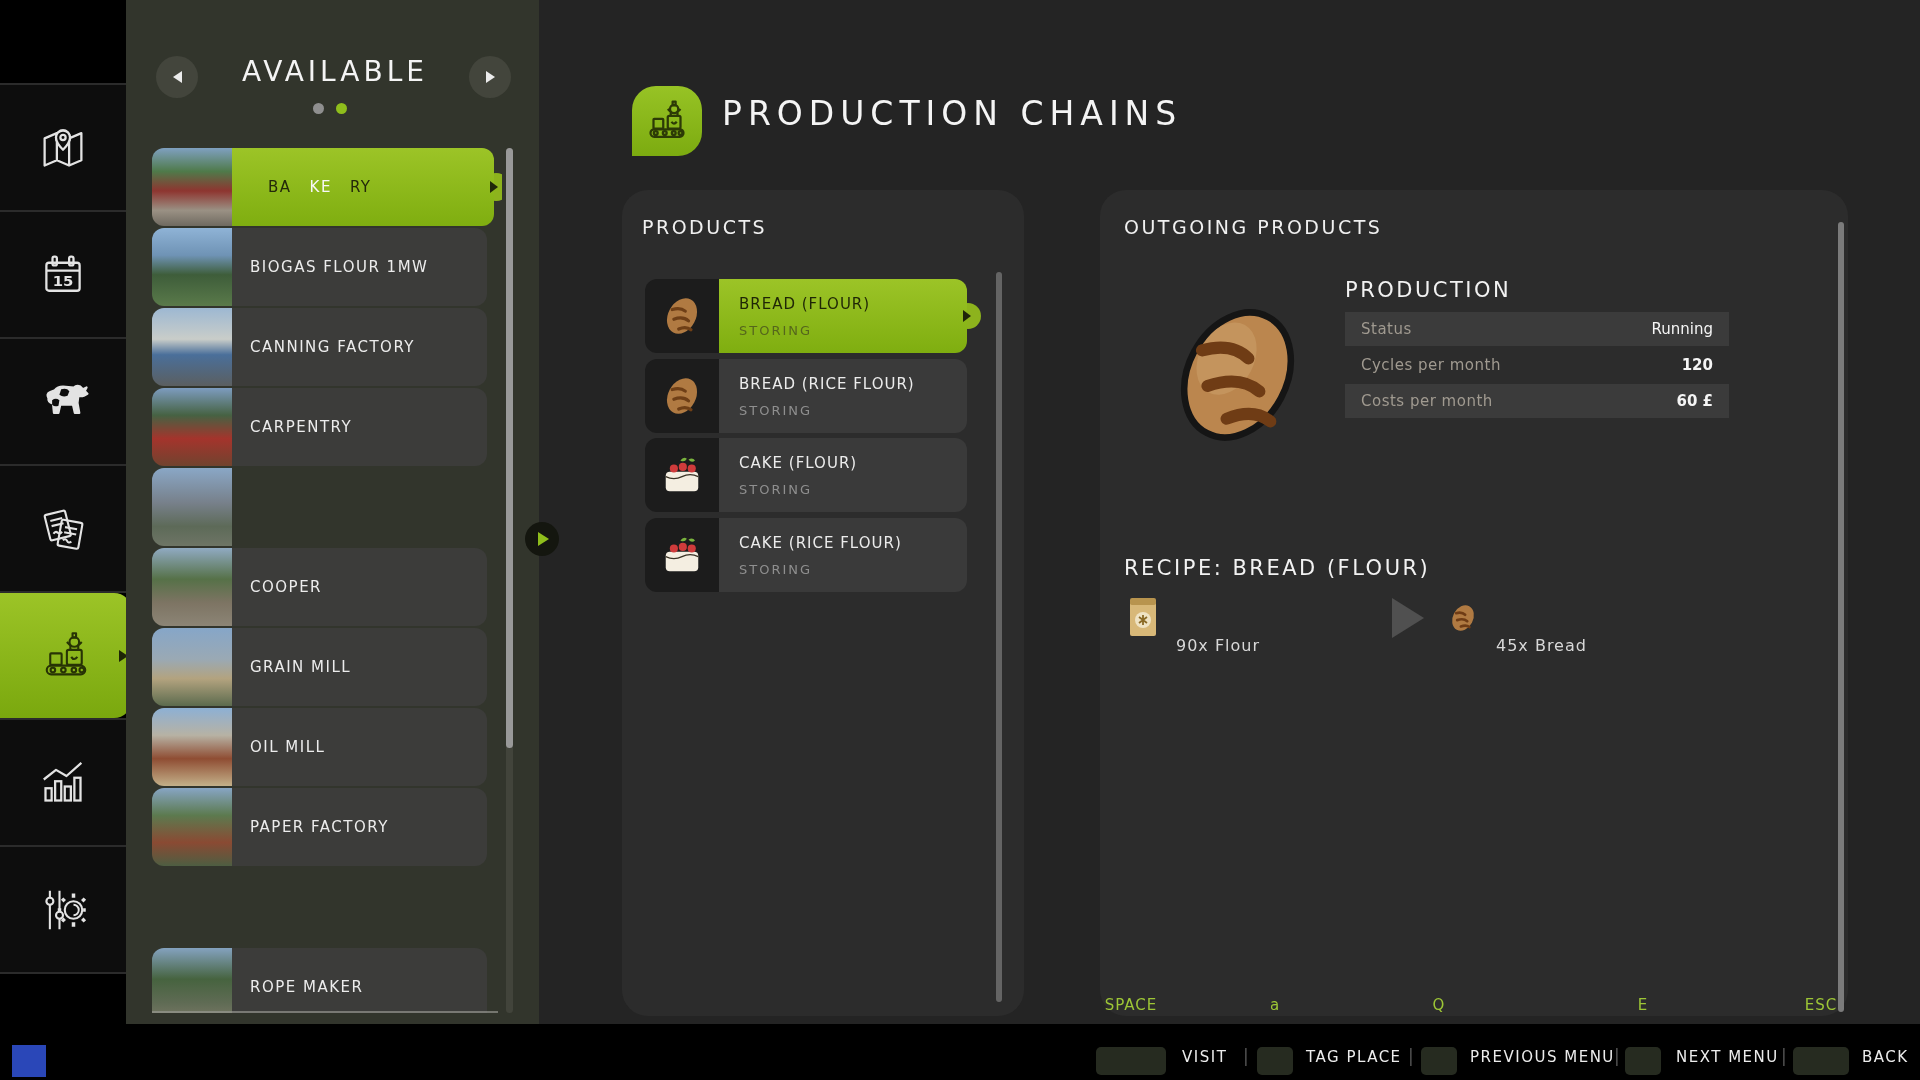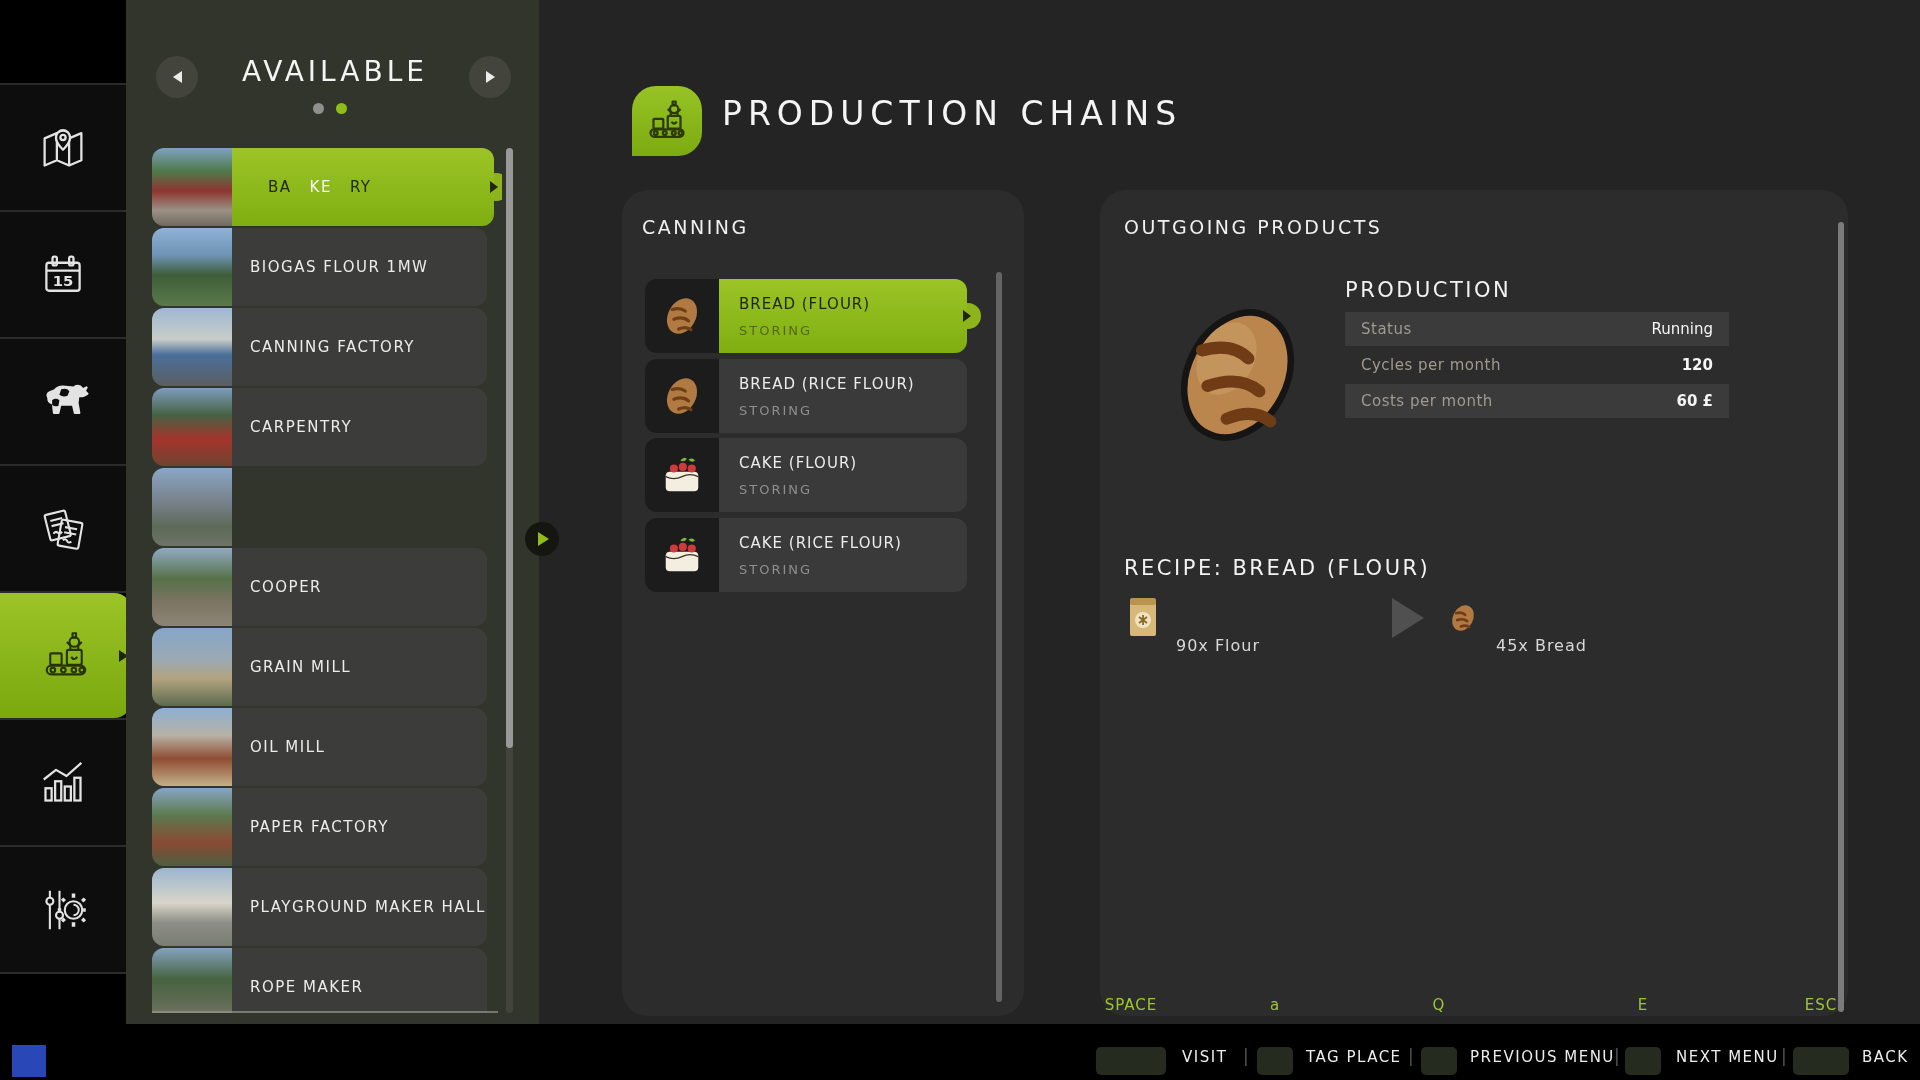--- a/index.html
+++ b/index.html
@@ -256,26 +256,20 @@
       <div class="btext">
           <span>OIL MILL</span>
         </div>
     </div>
     <div class="brow" style="top:640px">
       <div class="bthumb t8"></div>
       <div class="btext">
           <span>PAPER FACTORY</span>
         </div>
     </div>
-    <div class="brow" style="top:720px">
-      <div class="bthumb t9"></div>
-      <div class="btext">
-          <span>PLAYGROUND MAKER HALL</span>
-        </div>
-    </div>
     <div class="brow" style="top:800px">
       <div class="bthumb t10"></div>
       <div class="btext">
           <span>ROPE MAKER</span>
         </div>
     </div>
   </div>
   <div class="bline"></div>
   <div class="bscroll-track">
     <div class="bscroll-thumb"></div>
@@ -297,21 +291,21 @@
       <rect x="33" y="25" width="17" height="17" rx="2"></rect>
       <path d="M37 25 v-5 l-4 -4 M46 25 v-5 l4 -4"></path>
       <circle cx="41.5" cy="16" r="5.5"></circle>
         <rect x="39.5" y="6" width="4" height="5"></rect>
       <path d="M38 33 q3 5 7 0"></path>
     </svg>
   </div>
   <div class="page-title">PRODUCTION CHAINS</div>
 
   <div class="panel p-products"></div>
-  <div class="panel-title" style="left:642px;top:216px">CANNING</div>
+  <div class="panel-title" style="left:642px;top:216px">PRODUCTS</div>
 
   <div class="prow sel" style="top:279px">
     <div class="bump"></div>
     <div class="picon">
       <svg width="52" height="52" viewBox="0 0 64 64">
         <ellipse cx="32" cy="32" rx="17" ry="23" transform="rotate(28 32 32)" fill="#b07a42"></ellipse>
         <path d="M20 24 q10 -3 16 2 M22 36 q11 -4 18 2 M28 48 q9 -4 15 1" stroke="#6f3f16" stroke-width="4" stroke-linecap="round" fill="none"></path>
       </svg>
     </div>
     <div class="ptext">

